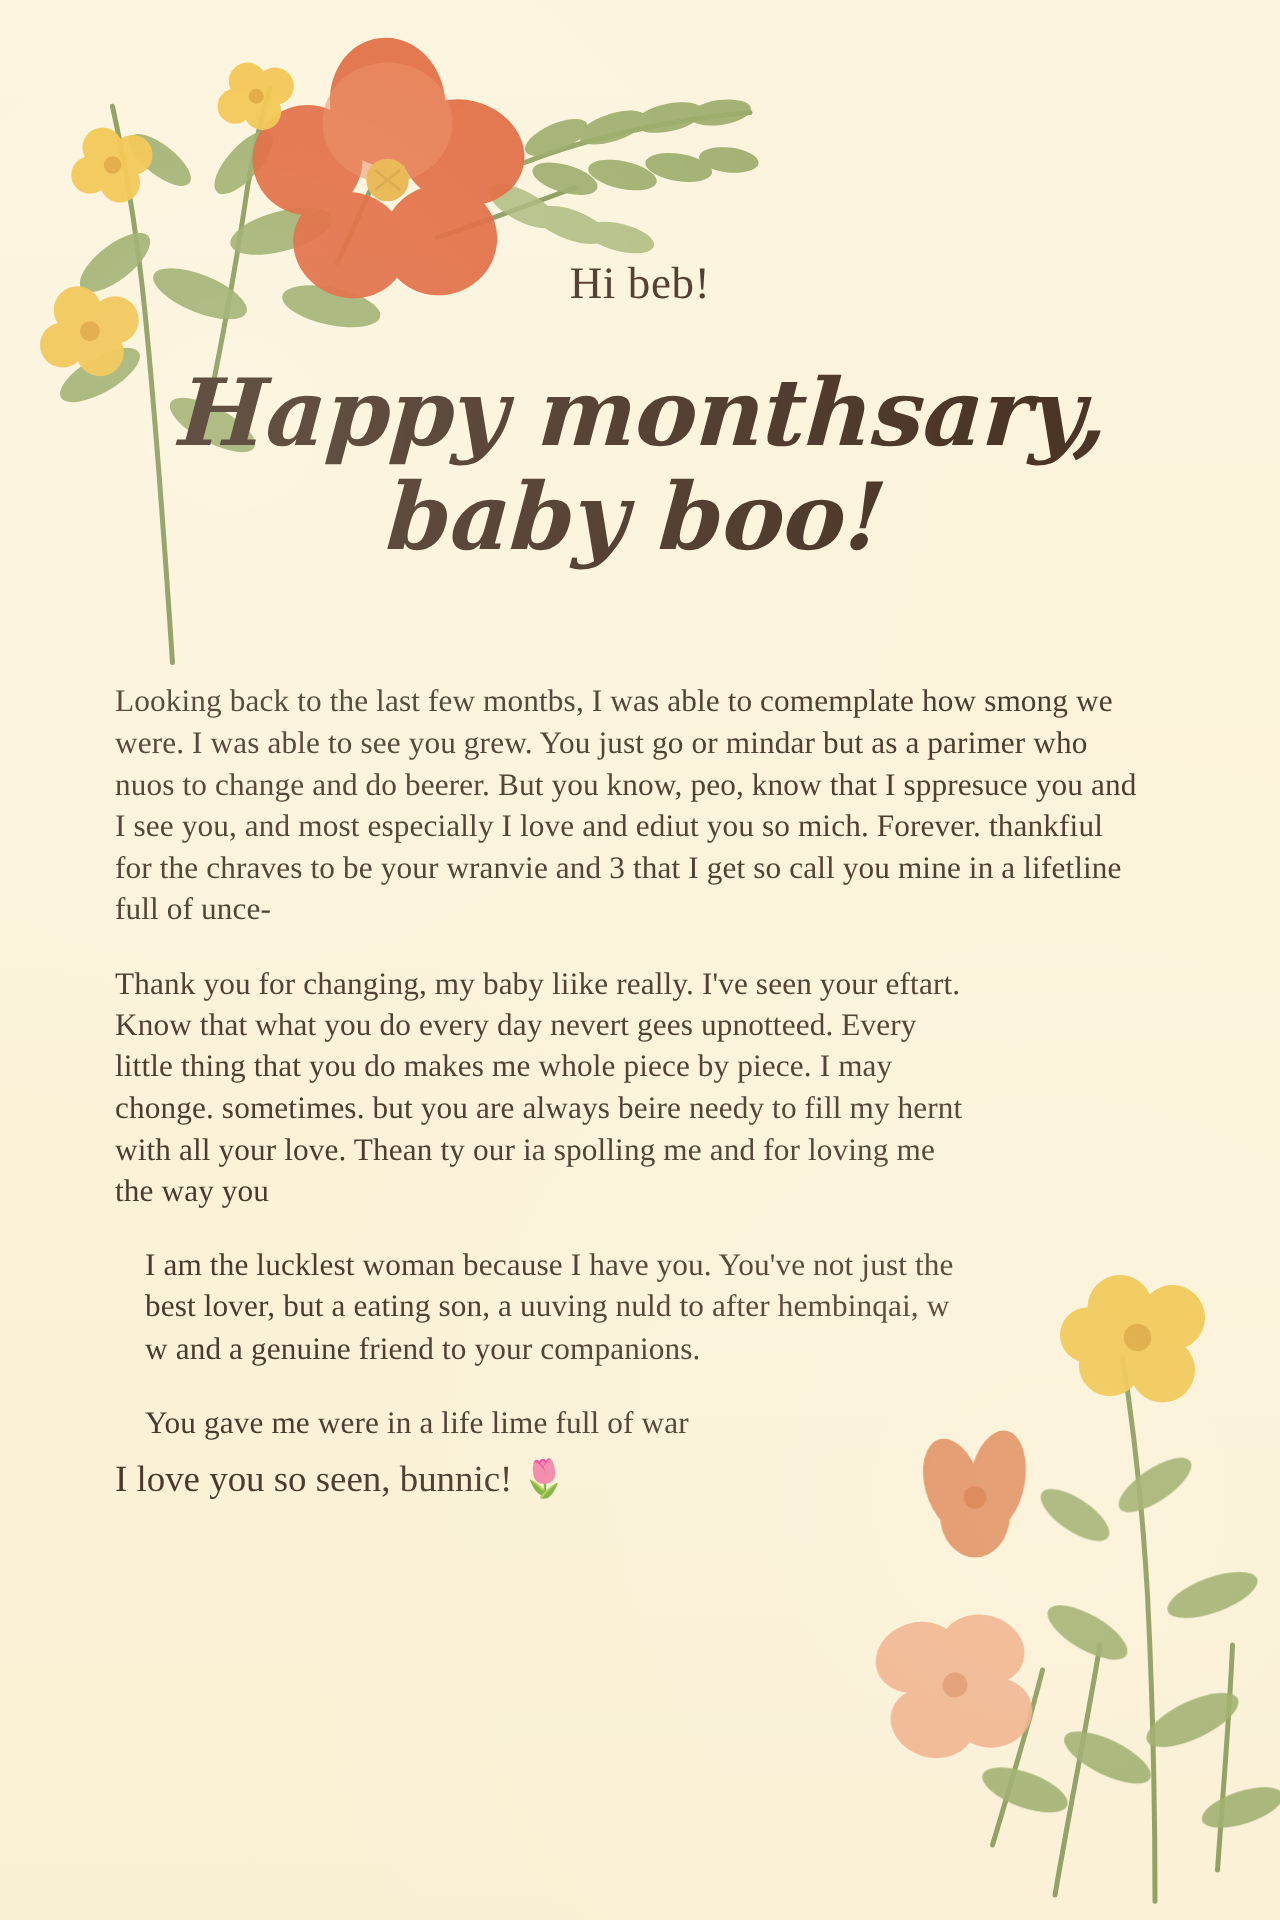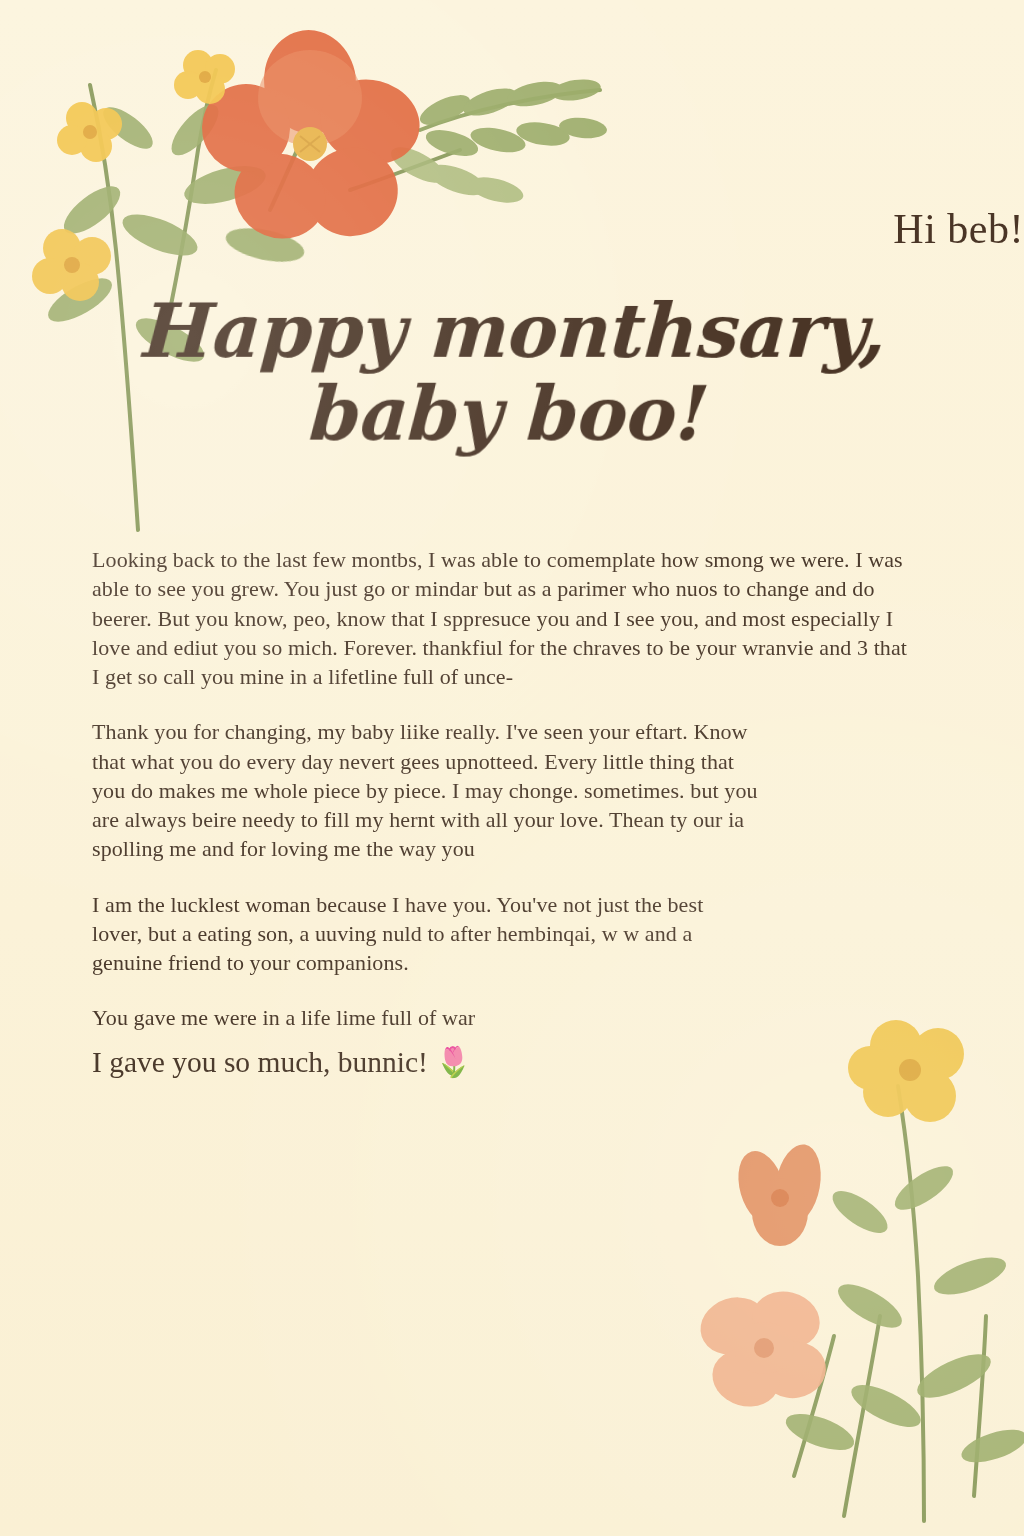--- a/index.html
+++ b/index.html
@@ -28,22 +28,22 @@
   }
   .art-topleft { left: 20px; top: 10px; width: 620px; height: 540px; }
   .art-bottomright { right: -10px; bottom: 0px; width: 360px; height: 560px; }
 
   
   .greeting {
     position: absolute;
     top: 205px;
     left: 0;
     width: 100%;
-    text-align: right;
-    font-size: 42px;
+    text-align: center;
+    font-size: 36px;
     color: #4a3526;
     letter-spacing: 0.5px;
   }
 
   .title {
     position: absolute;
     top: 290px;
     left: 60px;
     width: 904px;
     text-align: center;
@@ -59,28 +59,28 @@
   .title .line2 { display: block; }
 
   .body-copy {
     position: absolute;
     top: 545px;
     left: 92px;
     width: 820px;
   }
 
   .para {
-    font-size: 22px;
+    font-size: 25px;
     line-height: 1.33;
     color: #4b3a2c;
     margin: 0 0 26px 0;
     letter-spacing: 0.1px;
   }
   .para.narrow { width: 680px; }
-  .para.narrower { width: 660px; }
+  .para.narrower { width: 660px; margin-left: 24px; }
   .para.last { margin-bottom: 10px; }
 
   .signoff {
     font-size: 29.5px;
     line-height: 1.33;
     color: #4b3a2c;
     margin: 0;
   }
   .tulip {
     color: #e7a93c;
@@ -244,19 +244,19 @@
     <span>Happy monthsary,</span>
     <span class="line2">baby boo!</span>
   </div>
 
   <div class="body-copy">
     <p class="para">Looking back to the last few montbs, I was able to comemplate how smong we were. I was able to see you grew. You just go or mindar but as a parimer who nuos to change and do beerer. But you know, peo, know that I sppresuce you and I see you, and most especially I love and ediut you so mich. Forever. thankfiul for the chraves to be your wranvie and 3 that I get so call you mine in a lifetline full of unce-</p>
     <p class="para narrow">Thank you for changing, my baby  liike really. I've seen your eftart. Know that what you do every day nevert gees upnotteed. Every little thing that you do makes me whole piece by piece. I may chonge. sometimes. but you are always beire needy to fill my hernt with all your love. Thean ty our ia spolling me and for loving me the way you</p>
     <p class="para narrower">I am the lucklest woman because I have you. You've not just the best lover, but a eating son, a uuving nuld to after hembinqai, w w and a genuine friend to your companions.</p>
     <p class="para narrower last">You gave me were in a life lime full of war</p>
     <p class="signoff">
-      <span>I gave you so much, bunnic!</span>
+      <span>I love you so seen, bunnic!</span>
       <span class="tulip">🌷</span>
     </p>
   </div>
 
   <div class="texture"></div>
 </div>
 
 </body></html>

